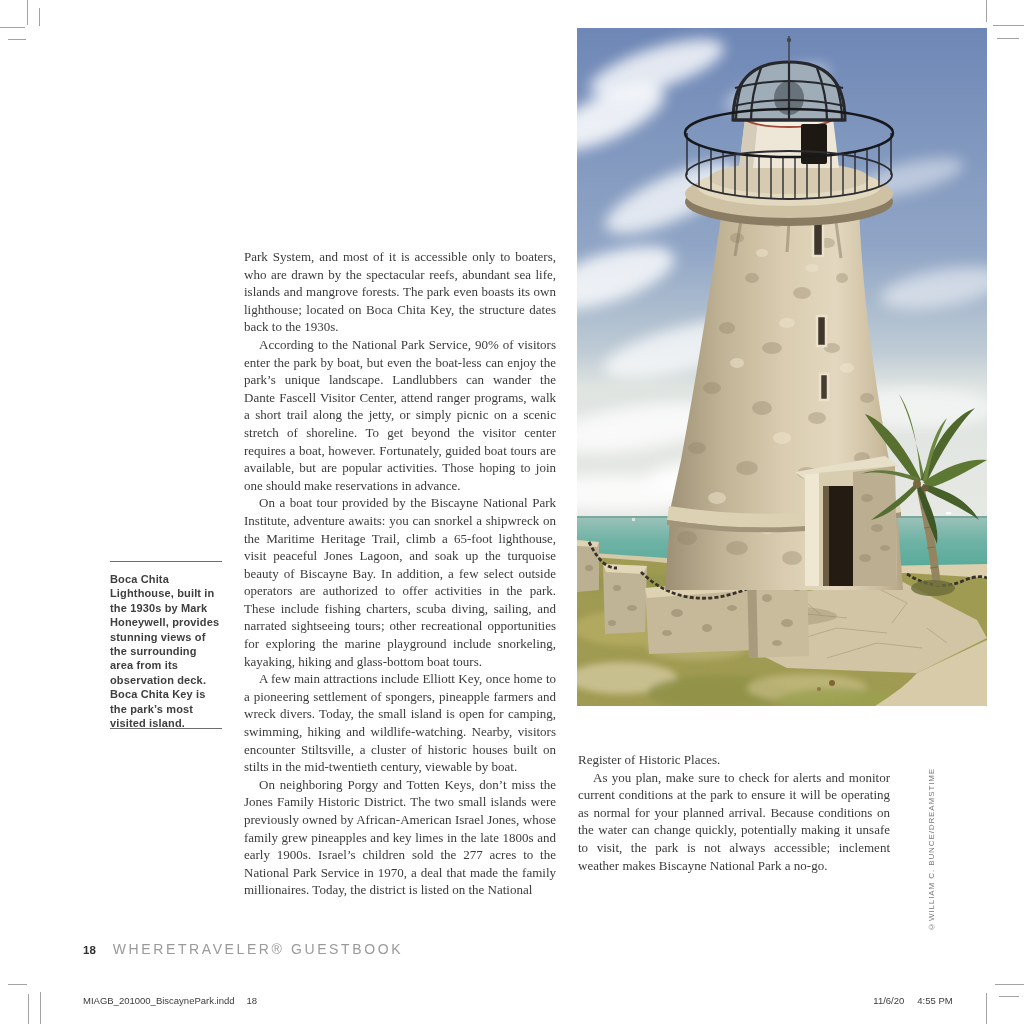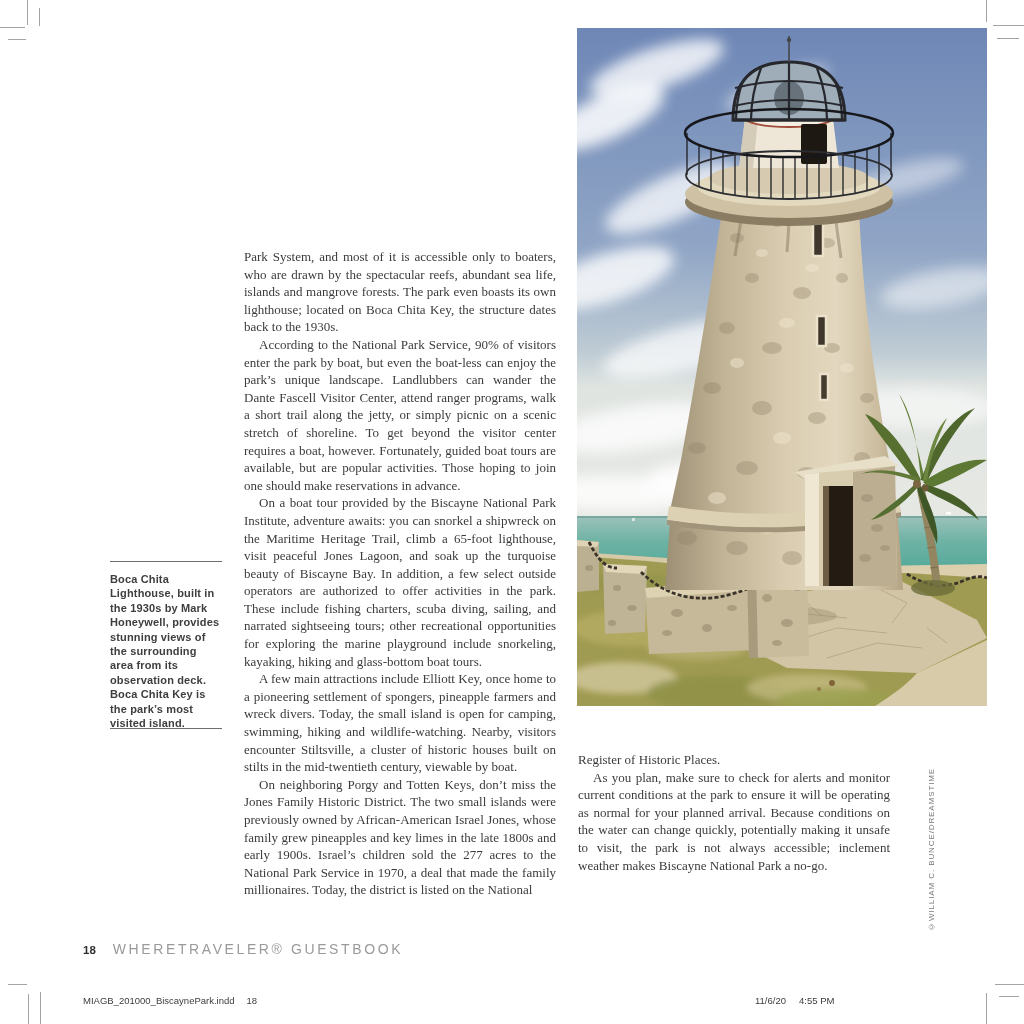--- a/index.html
+++ b/index.html
@@ -27,21 +27,21 @@
           font-family:"Liberation Sans", sans-serif;font-size:8px;letter-spacing:.9px;color:#787878;}
   
   #footer{position:absolute;left:83px;top:941px;display:flex;align-items:baseline;
           font-family:"Liberation Sans", sans-serif;}
   #footer .num{font-weight:bold;font-size:11.5px;color:#2f2f2f;}
   #footer .pub{font-size:14px;letter-spacing:2.6px;color:#9a9a9a;margin-left:17px;font-weight:normal;}
   
   .slug{position:absolute;font-family:"Liberation Sans", sans-serif;font-size:9.5px;color:#3c3c3c;padding-left:31px;}
   #slugL{left:52px;top:995px;}
   #slugL .pg{margin-left:12px;}
-  #slugR{top:995px;left:724px;width:220px;text-align:left;}
+  #slugR{top:995px;left:772px;width:220px;text-align:center;}
   #slugR .tm{margin-left:13px;}
 </style>
 </head>
 <body>
 
 <div id="canvas">
 
   <div>
     <div class="mark" style="left:27px;top:0;width:1px;height:25px;"></div>
     <div class="mark" style="left:39px;top:8px;width:1px;height:18px;"></div>

